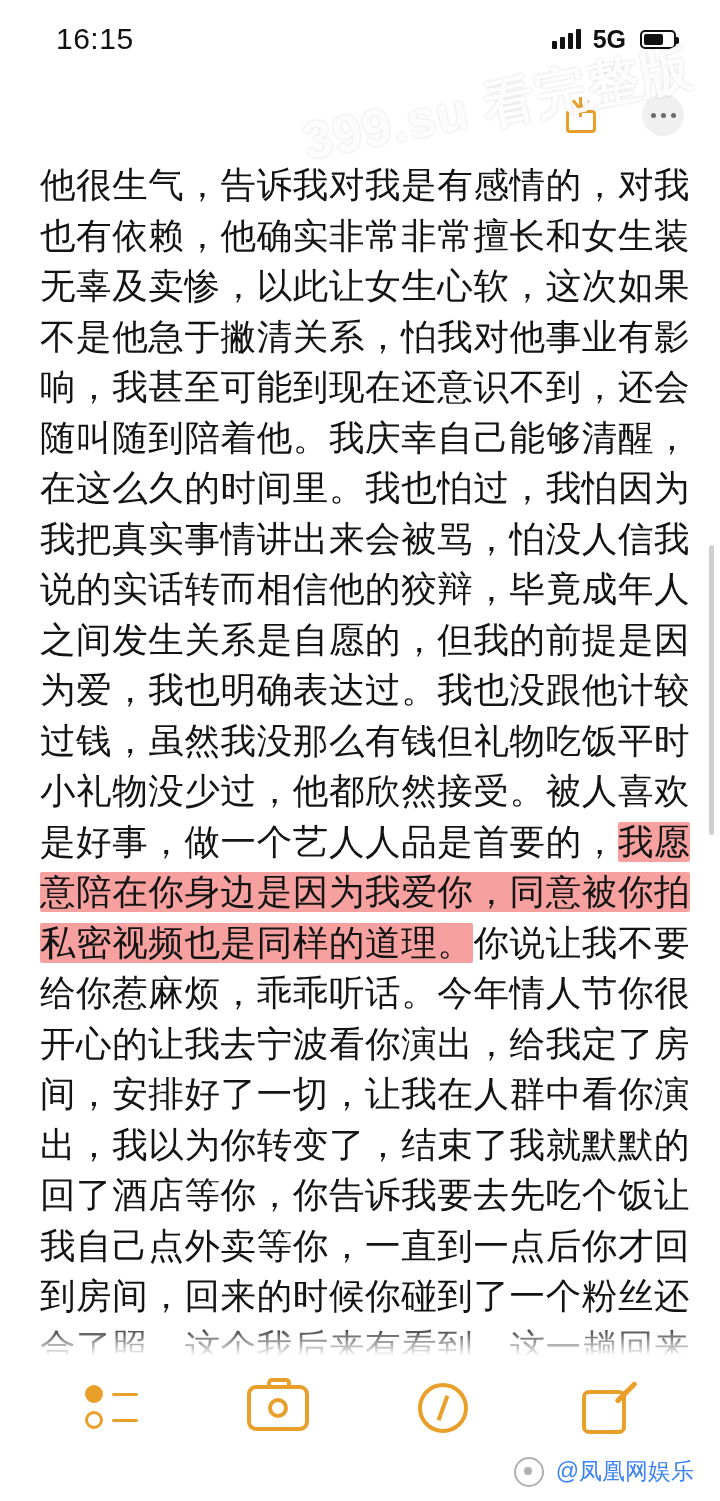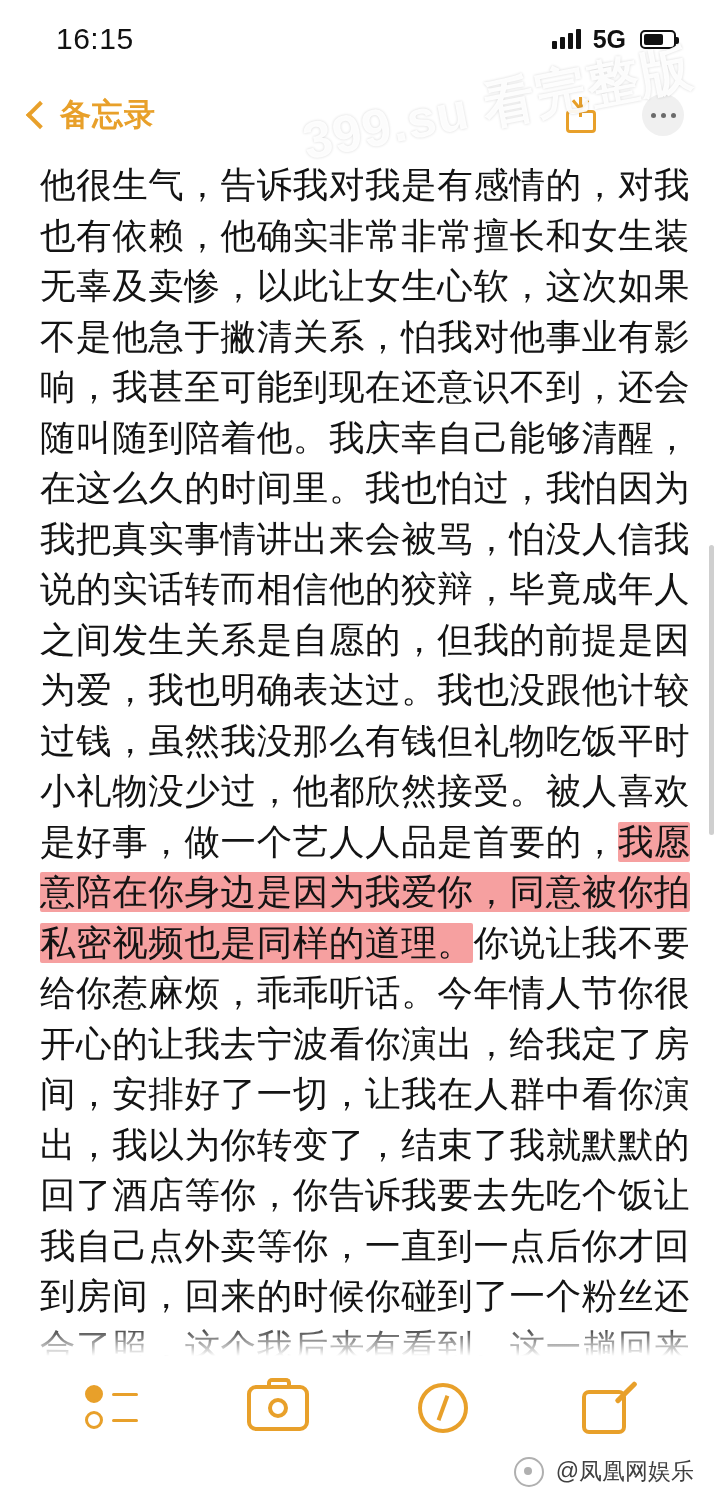--- a/index.html
+++ b/index.html
@@ -225,21 +225,21 @@
     pointer-events: none;
     letter-spacing: 1px;
   }
   .wm-bottom {
     position: absolute;
     right: 26px;
     bottom: 14px;
     display: flex;
     align-items: center;
     gap: 12px;
-    color: #404040;
+    color: #3b82f6;
     font-size: 23px;
     pointer-events: none;
   }
   .wm-eye {
     width: 26px; height: 26px;
     border-radius: 50%;
     border: 2px solid #b0b0b0;
     display: inline-block;
     position: relative;
   }
@@ -343,24 +343,20 @@
         <i></i>
       </span>
     <span class="net-label">5G</span>
     <span class="battery">
         <span class="fill"></span>
       </span>
   </div>
 </div>
 
 <div class="nav-bar">
-  <div class="nav-back">
-    <span class="chev"></span>
-    <span class="nav-back-label">备忘录</span>
-  </div>
   <div class="nav-right">
     <span class="icon-share">
       <span class="box"></span>
         <span class="arrow"></span>
     </span>
     <span class="icon-more">
         <i></i>
         <i></i>
         <i></i>
       </span>

